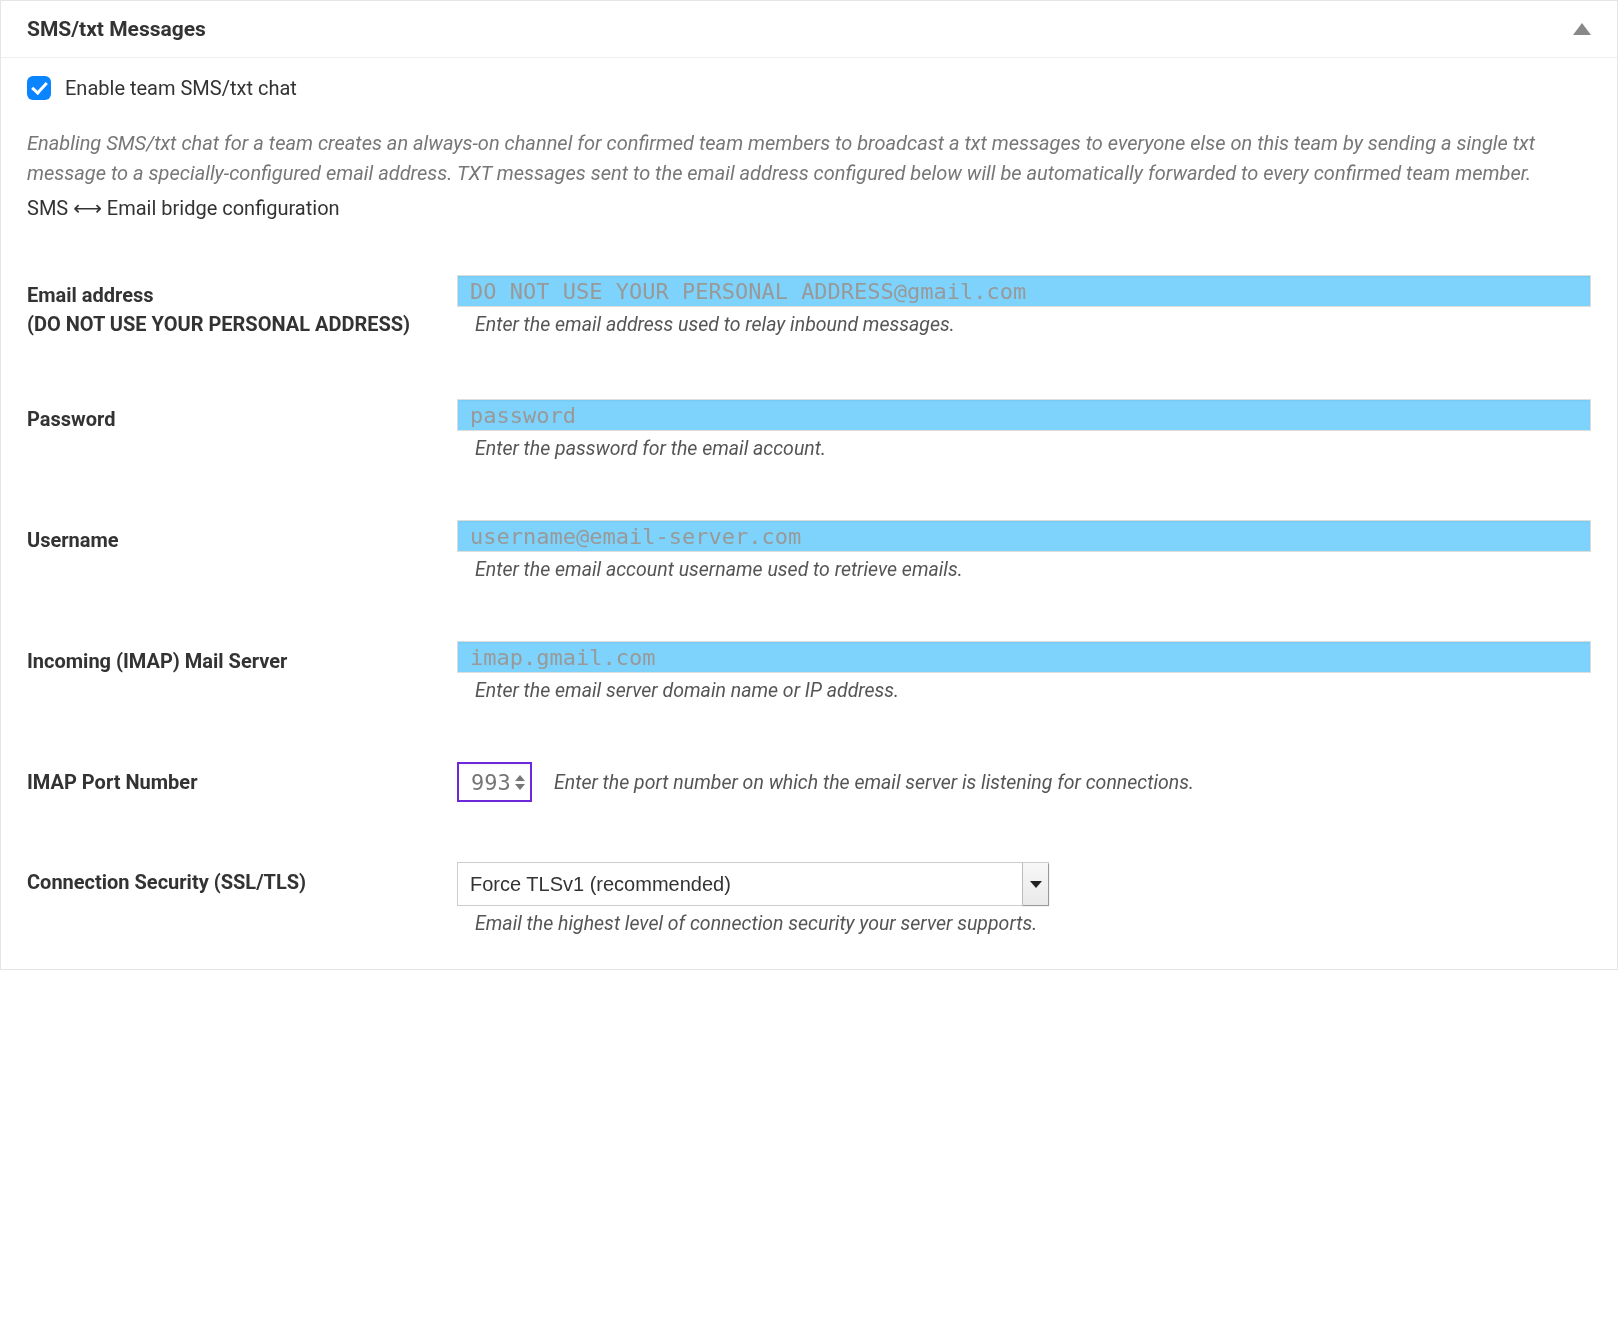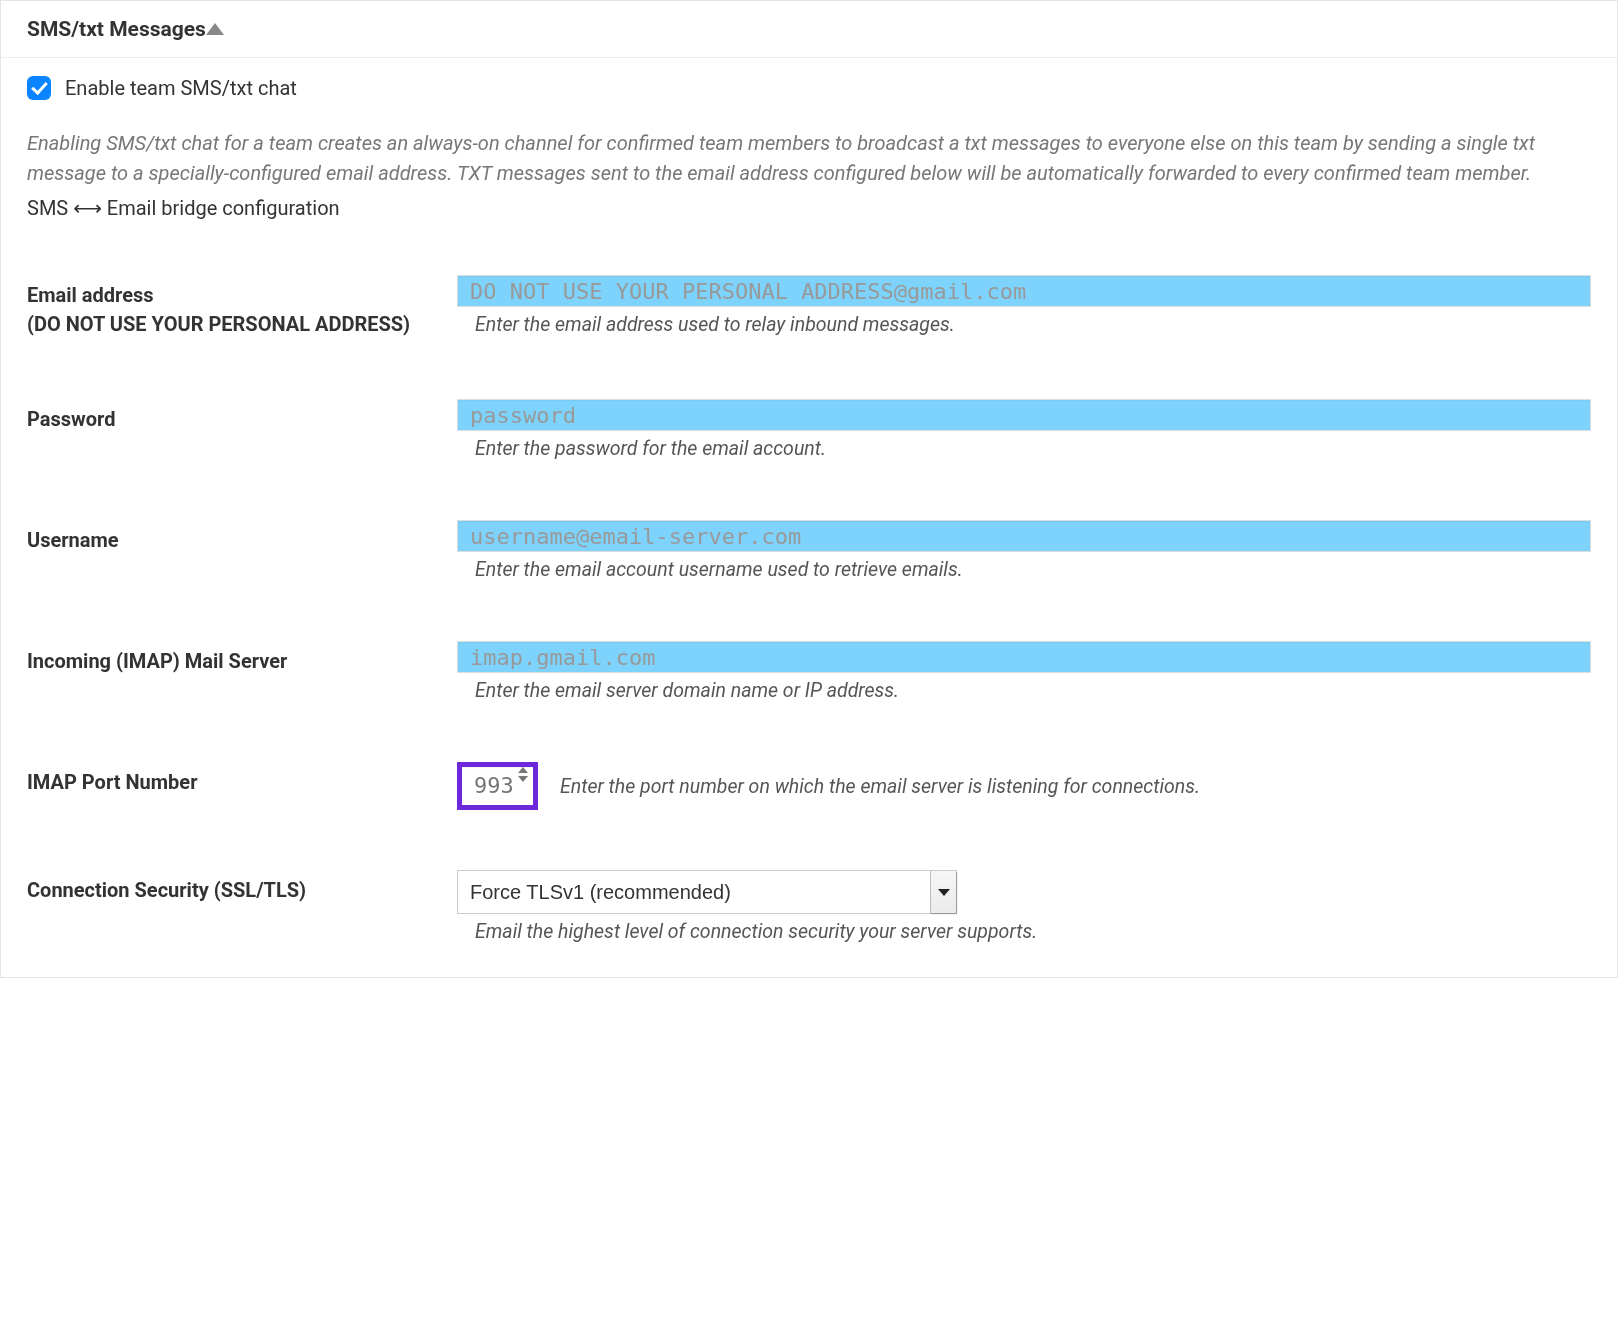--- a/index.html
+++ b/index.html
@@ -11,20 +11,21 @@
     background: #fff;
     color: #333;
   }
   .panel {
     width: 1618px;
     border: 1px solid #e5e5e5;
     background: #fff;
   }
   .panel-header {
     display: flex;
+    justify-content: space-between;
     align-items: center;
     padding: 16px 26px 16px 26px;
     border-bottom: 1px solid #eee;
   }
   .panel-title {
     font-weight: 700;
     font-size: 21px;
     color: #333;
   }
   .collapse-icon {
@@ -122,23 +123,23 @@
     margin-top: 6px;
     margin-left: 18px;
   }
   .port-row .form-control {
     display: flex;
     align-items: center;
     gap: 22px;
   }
   .number-input-wrap {
     display: flex;
-    align-items: flex-start;
-    border: 5px solid #6d28d9;
-    height: 48px;
+    align-items: center;
+    border: 2px solid #6d28d9;
+    height: 40px;
     background: #fff;
     box-shadow: inset 0 1px 2px rgba(0,0,0,0.05);
   }
   .number-input {
     width: 54px;
     border: none;
     padding: 6px 0 6px 12px;
     font-size: 22px;
     font-family: "Menlo","Consolas",monospace;
     color: #999;
@@ -167,21 +168,21 @@
     border-right: 5px solid transparent;
     border-top: 6px solid #777;
   }
   .inline-help {
     font-style: italic;
     color: #555;
     font-size: 19.5px;
   }
   .select-wrap {
     position: relative;
-    width: 500px;
+    width: 592px;
     display: inline-block;
     text-decoration: underline;
   }
   .select {
     width: 100%;
     height: 44px;
     border: 1px solid #ccc;
     background: #fff;
     padding: 6px 42px 6px 12px;
     font-size: 20px;

